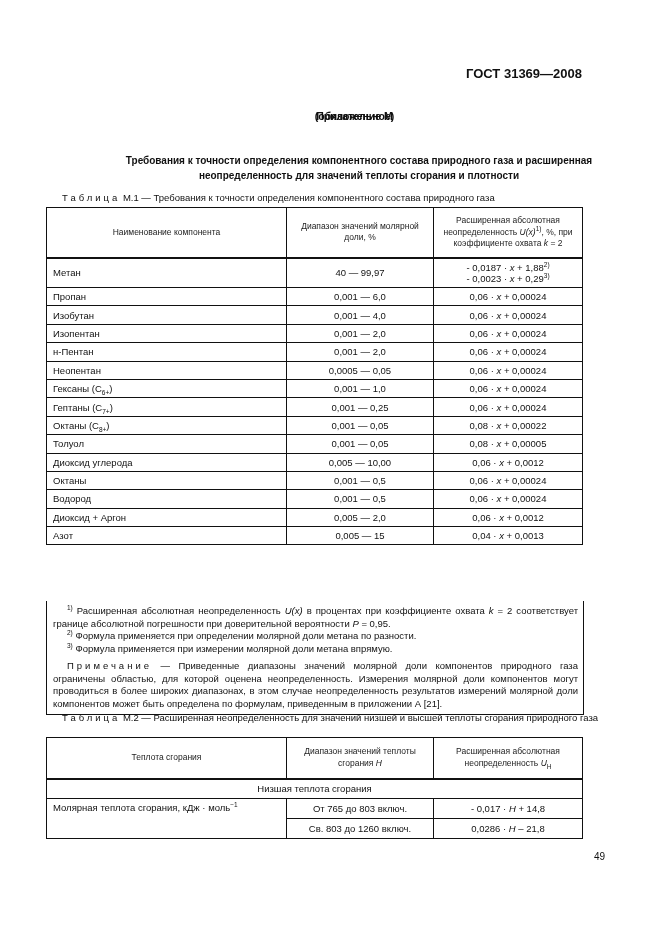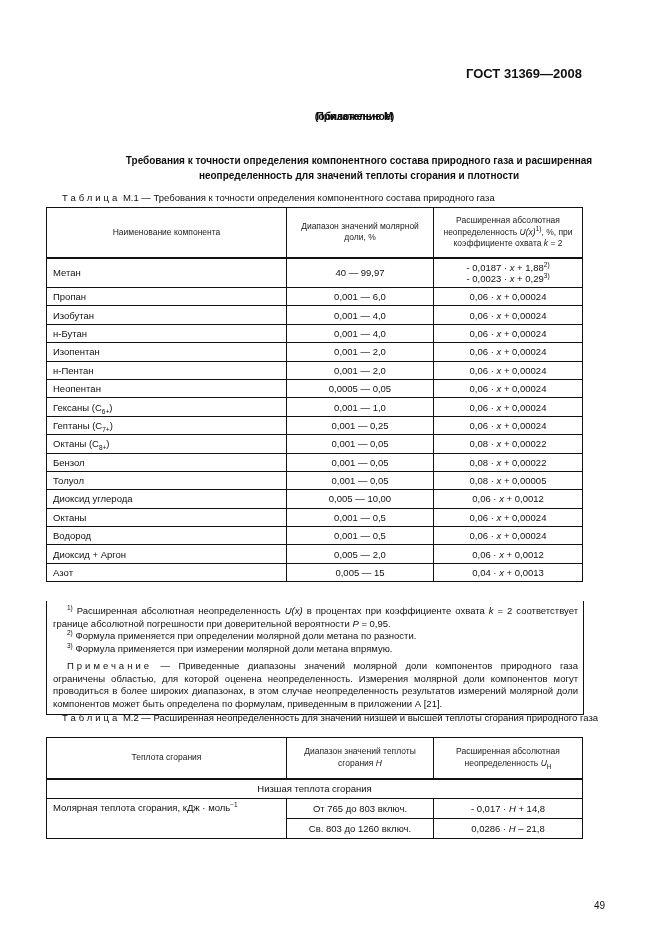--- a/index.html
+++ b/index.html
@@ -26,21 +26,21 @@
   .notes p { margin:0; }
   .notes .ind { text-indent:14px; }
   .notes .gap { margin-top:5px; }
   sup { font-size:6.5px; vertical-align:super; line-height:0; }
   sub { font-size:6.5px; vertical-align:sub; line-height:0; }
   i { font-style:italic; }
   #t2 td.col1 { width:227px; }
   #t2 td.col2 { width:134px; }
   #t2 tr.hdr { height:41px; }
   #t2 tr.r { height:20px; }
-  .pgnum { left:570px; top:900px; font-size:10px; }
+  .pgnum { left:570px; top:851px; font-size:10px; }
 </style>
 </head>
 <body>
 
 <div class="abs gost">ГОСТ 31369—2008</div>
 
 <div class="abs annex" style="top:110px;">Приложение М</div>
 <div class="abs annex" style="top:110px;">(обязательное)</div>
 
 <div class="abs title">
@@ -74,25 +74,20 @@
         <td><span>Пропан</span></td>
         <td class="c">0,001 — 6,0</td>
         <td class="c">0,06 · <i>x</i> + 0,00024</td>
       </tr>
       <tr class="r">
         <td><span>Изобутан</span></td>
         <td class="c">0,001 — 4,0</td>
         <td class="c">0,06 · <i>x</i> + 0,00024</td>
       </tr>
       <tr class="r">
-        <td><span>н-Бутан</span></td>
-        <td class="c">0,001 — 4,0</td>
-        <td class="c">0,06 · <i>x</i> + 0,00024</td>
-      </tr>
-      <tr class="r">
         <td><span>Изопентан</span></td>
         <td class="c">0,001 — 2,0</td>
         <td class="c">0,06 · <i>x</i> + 0,00024</td>
       </tr>
       <tr class="r">
         <td><span>н-Пентан</span></td>
         <td class="c">0,001 — 2,0</td>
         <td class="c">0,06 · <i>x</i> + 0,00024</td>
       </tr>
       <tr class="r">
@@ -105,25 +100,20 @@
         <td class="c">0,001 — 1,0</td>
         <td class="c">0,06 · <i>x</i> + 0,00024</td>
       </tr>
       <tr class="r">
         <td><span>Гептаны (С</span><sub>7+</sub><span>)</span></td>
         <td class="c">0,001 — 0,25</td>
         <td class="c">0,06 · <i>x</i> + 0,00024</td>
       </tr>
       <tr class="r">
         <td><span>Октаны (С</span><sub>8+</sub><span>)</span></td>
-        <td class="c">0,001 — 0,05</td>
-        <td class="c">0,08 · <i>x</i> + 0,00022</td>
-      </tr>
-      <tr class="r">
-        <td><span>Бензол</span></td>
         <td class="c">0,001 — 0,05</td>
         <td class="c">0,08 · <i>x</i> + 0,00022</td>
       </tr>
       <tr class="r">
         <td><span>Толуол</span></td>
         <td class="c">0,001 — 0,05</td>
         <td class="c">0,08 · <i>x</i> + 0,00005</td>
       </tr>
       <tr class="r">
         <td><span>Диоксид углерода</span></td>

